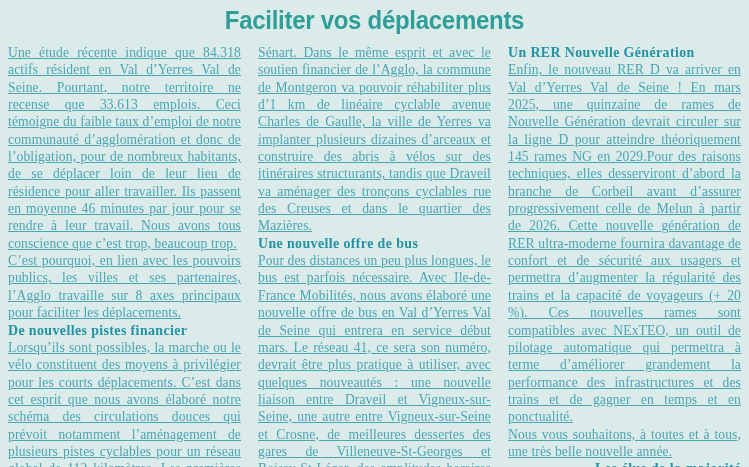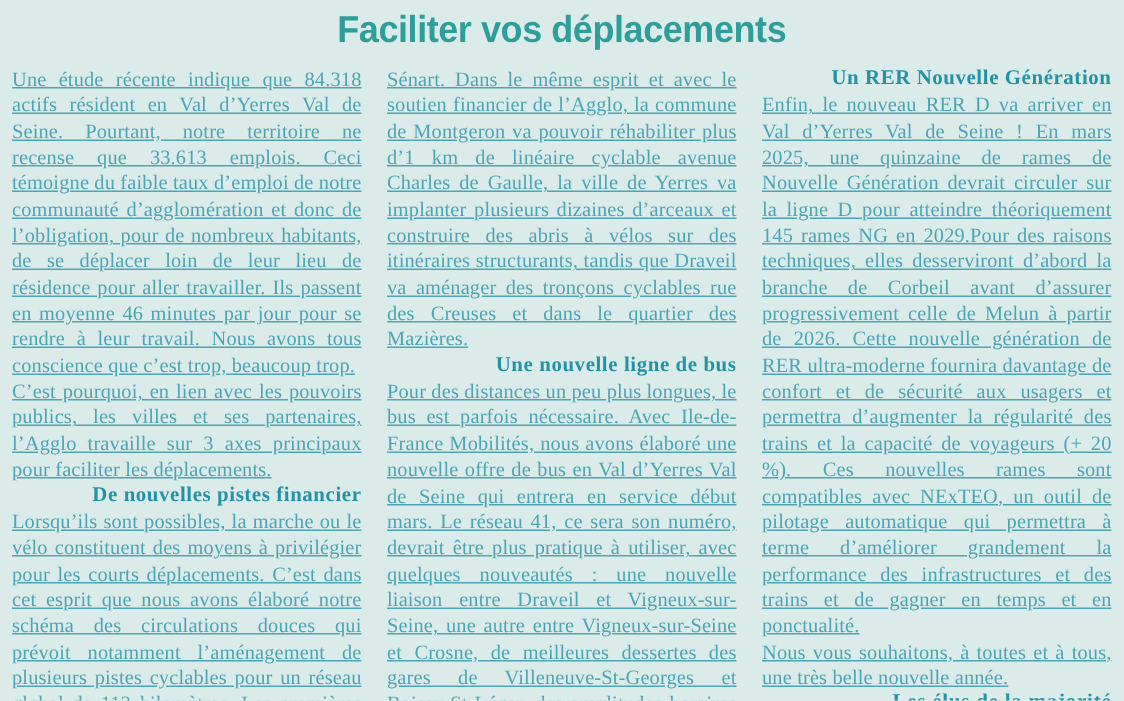--- a/index.html
+++ b/index.html
@@ -48,21 +48,21 @@
   .column p {
     margin: 0;
     text-decoration: underline;
   }
   .section-heading {
     margin: 0;
     font-size: 13.9px;
     font-weight: bold;
     letter-spacing: 0.4px;
     color: var(--heading, #2292a4);
-    text-align: right;
+    text-align: left;
   }
   .signature {
     margin: 17px 0 0 0;
     font-size: 14px;
     font-weight: bold;
     letter-spacing: 0.5px;
     color: var(--heading, #2292a4);
     text-align: right;
   }
 </style>
@@ -70,28 +70,28 @@
 <body>
 
 <div class="page">
 
   <h1 class="page-title">Faciliter vos déplacements</h1>
 
   <div class="columns">
 
     <div class="column">
       <p>Une étude récente indique que 84.318 actifs résident en Val d’Yerres Val de Seine. Pourtant, notre territoire ne recense que 33.613 emplois. Ceci témoigne du faible taux d’emploi de notre communauté d’agglomération et donc de l’obligation, pour de nombreux habitants, de se déplacer loin de leur lieu de résidence pour aller travailler. Ils passent en moyenne 46 minutes par jour pour se rendre à leur travail. Nous avons tous conscience que c’est trop, beaucoup trop.</p>
-      <p>C’est pourquoi, en lien avec les pouvoirs publics, les villes et ses partenaires, l’Agglo travaille sur 3 axes principaux pour faciliter les déplacements.</p>
+      <p>C’est pourquoi, en lien avec les pouvoirs publics, les villes et ses partenaires, l’Agglo travaille sur 8 axes principaux pour faciliter les déplacements.</p>
       <h3 class="section-heading">De nouvelles pistes financier</h3>
       <p>Lorsqu’ils sont possibles, la marche ou le vélo constituent des moyens à privilégier pour les courts déplacements. C’est dans cet esprit que nous avons élaboré notre schéma des circulations douces qui prévoit notamment l’aménagement de plusieurs pistes cyclables pour un réseau global de 112 kilomètres. Les premières devraient être réalisées dès 2025. La Communauté d’agglomération va ainsi réaliser un tronçon sur la route de Quincy-sous</p>
     </div>
 
     <div class="column">
       <p>Sénart. Dans le même esprit et avec le soutien financier de l’Agglo, la commune de Montgeron va pouvoir réhabiliter plus d’1 km de linéaire cyclable avenue Charles de Gaulle, la ville de Yerres va implanter plusieurs dizaines d’arceaux et construire des abris à vélos sur des itinéraires structurants, tandis que Draveil va aménager des tronçons cyclables rue des Creuses et dans le quartier des Mazières.</p>
-      <h3 class="section-heading">Une nouvelle ligne de bus</h3>
+      <h3 class="section-heading">Une nouvelle offre de bus</h3>
       <p>Pour des distances un peu plus longues, le bus est parfois nécessaire. Avec Ile-de-France Mobilités, nous avons élaboré une nouvelle offre de bus en Val d’Yerres Val de Seine qui entrera en service début mars. Le réseau 41, ce sera son numéro, devrait être plus pratique à utiliser, avec quelques nouveautés : une nouvelle liaison entre Draveil et Vigneux-sur-Seine, une autre entre Vigneux-sur-Seine et Crosne, de meilleures dessertes des gares de Villeneuve-St-Georges et Boissy-St-Léger, des amplitudes horaires élargies, la création de 12 arrêts supplémentaires. Bien entendu, les lignes de nuit et les bus de soirée restent à la disposition des usagers.</p>
     </div>
 
     <div class="column">
       <h3 class="section-heading">Un RER Nouvelle Génération</h3>
       <p>Enfin, le nouveau RER D va arriver en Val d’Yerres Val de Seine ! En mars 2025, une quinzaine de rames de Nouvelle Génération devrait circuler sur la ligne D pour atteindre théoriquement 145 rames NG en 2029.Pour des raisons techniques, elles desserviront d’abord la branche de Corbeil avant d’assurer progressivement celle de Melun à partir de 2026. Cette nouvelle génération de RER ultra-moderne fournira davantage de confort et de sécurité aux usagers et permettra d’augmenter la régularité des trains et la capacité de voyageurs (+ 20 %). Ces nouvelles rames sont compatibles avec NExTEO, un outil de pilotage automatique qui permettra à terme d’améliorer grandement la performance des infrastructures et des trains et de gagner en temps et en ponctualité.</p>
       <p>Nous vous souhaitons, à toutes et à tous, une très belle nouvelle année.</p>
       <p class="signature">Les élus de la majorité communautaire</p>
     </div>
 

